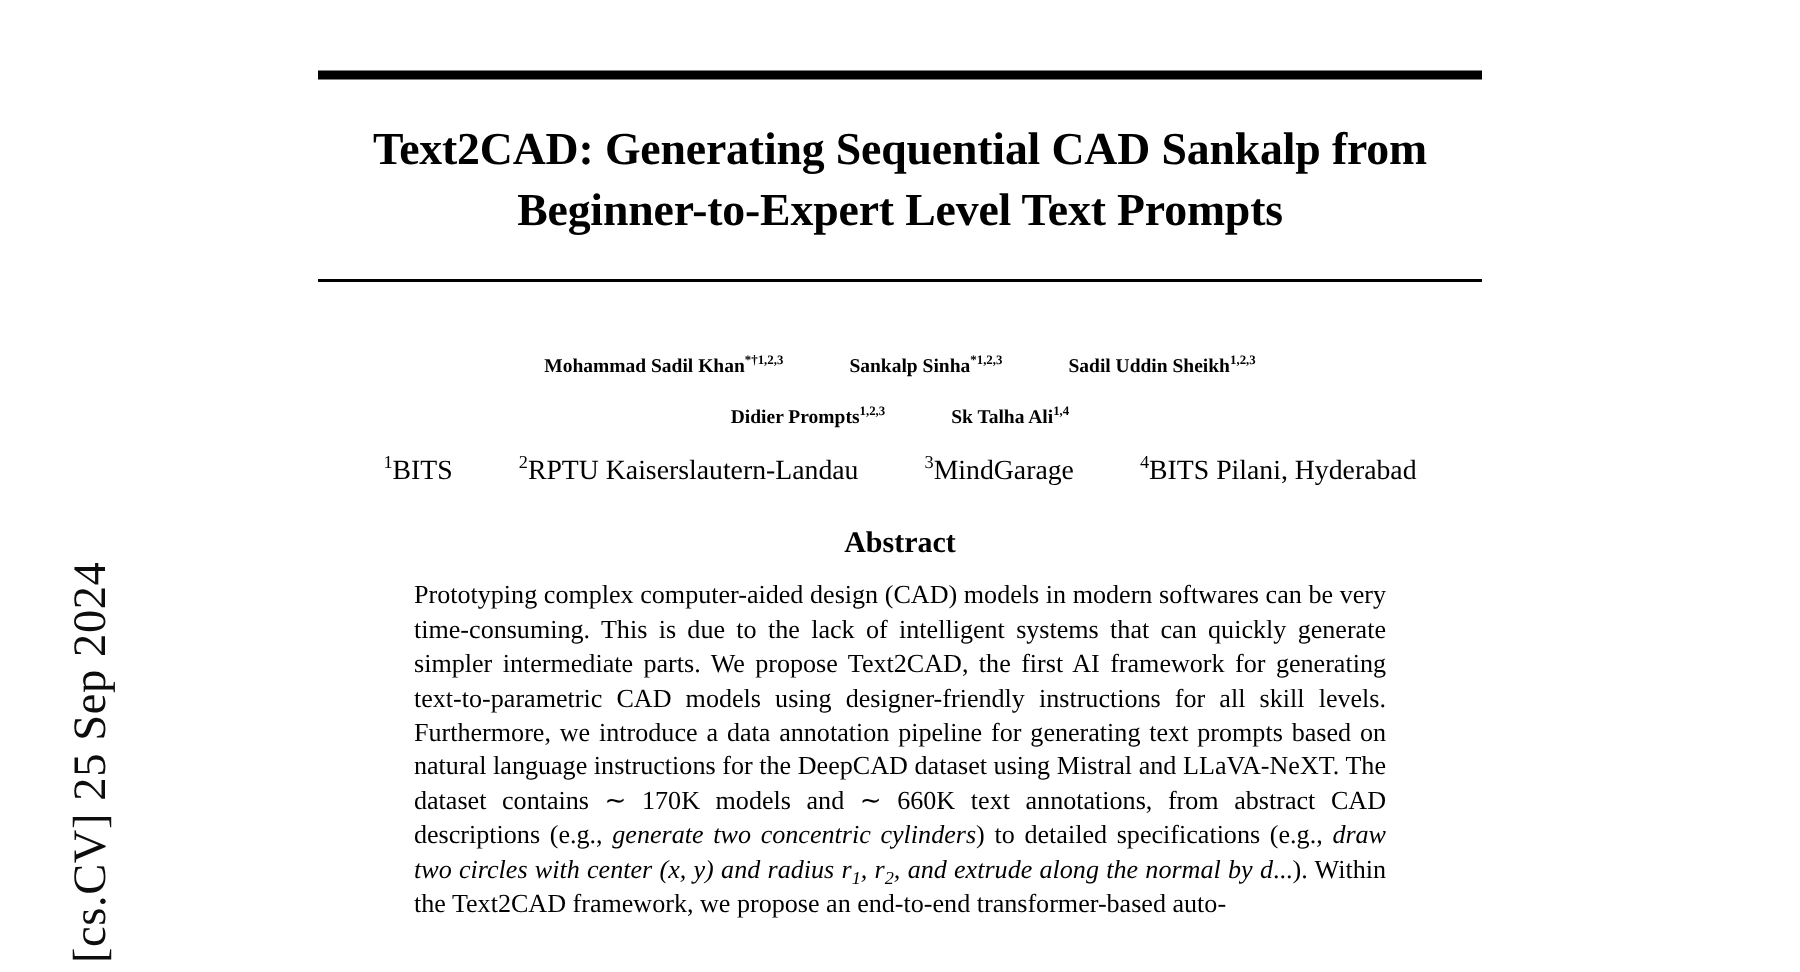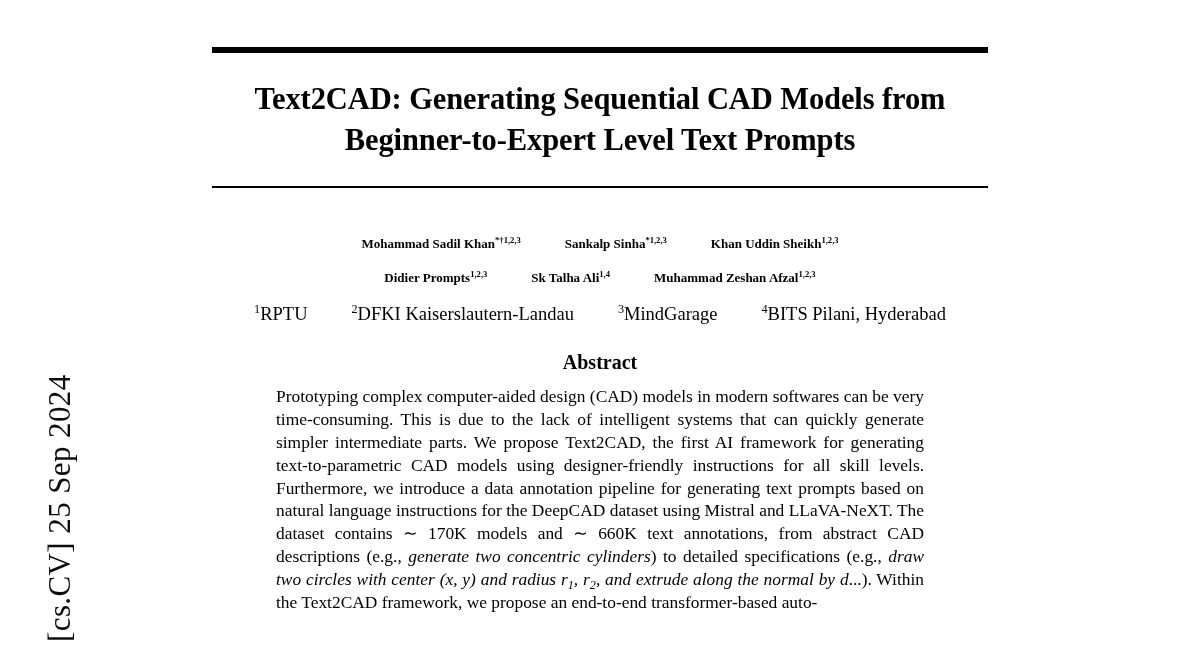--- a/index.html
+++ b/index.html
@@ -138,43 +138,42 @@
 
 <div class="arxiv-stamp">
   <span class="stamp-text">[cs.CV]  25 Sep 2024</span>
 </div>
 
 <div class="page">
 
   <div class="rule-top"></div>
 
   <div class="title">
-    <div>Text2CAD: Generating Sequential CAD Models from</div>
+    <div>Text2CAD: Generating Sequential CAD Sankalp from</div>
     <div>Beginner-to-Expert Level Text Prompts</div>
   </div>
 
   <div class="rule-bottom"></div>
 
   <div class="authors">
 
     <div class="author-row">
       <span class="author"><span>Mohammad Sadil Khan</span><sup>*†1,2,3</sup></span>
       <span class="author"><span>Sankalp Sinha</span><sup>*1,2,3</sup></span>
-      <span class="author"><span>Khan Uddin Sheikh</span><sup>1,2,3</sup></span>
+      <span class="author"><span>Sadil Uddin Sheikh</span><sup>1,2,3</sup></span>
     </div>
 
     <div class="author-row">
       <span class="author"><span>Didier Prompts</span><sup>1,2,3</sup></span>
       <span class="author"><span>Sk Talha Ali</span><sup>1,4</sup></span>
-      <span class="author"><span>Muhammad Zeshan Afzal</span><sup>1,2,3</sup></span>
     </div>
 
     <div class="affils">
-      <span class="affil"><sup>1</sup><span>RPTU</span></span>
-      <span class="affil"><sup>2</sup><span>DFKI Kaiserslautern-Landau</span></span>
+      <span class="affil"><sup>1</sup><span>BITS</span></span>
+      <span class="affil"><sup>2</sup><span>RPTU Kaiserslautern-Landau</span></span>
       <span class="affil"><sup>3</sup><span>MindGarage</span></span>
       <span class="affil"><sup>4</sup><span>BITS Pilani, Hyderabad</span></span>
     </div>
 
   </div>
 
   <div class="abstract-heading">Abstract</div>
 
   <div class="abstract-body">Prototyping complex computer-aided design (CAD) models in modern softwares can be very time-consuming. This is due to the lack of intelligent systems that can quickly generate simpler intermediate parts. We propose Text2CAD, the first AI framework for generating text-to-parametric CAD models using designer-friendly instructions for all skill levels. Furthermore, we introduce a data annotation pipeline for generating text prompts based on natural language instructions for the DeepCAD dataset using Mistral and LLaVA-NeXT. The dataset contains ∼ 170K models and ∼ 660K text annotations, from abstract CAD descriptions (e.g., <i>generate two concentric cylinders</i>) to detailed specifications (e.g., <i>draw two circles with center</i> <span class="mathit">(x, y)</span> <i>and radius</i> <span class="mathit">r<sub>1</sub>, r<sub>2</sub></span><i>, and extrude along the normal by</i> <span class="mathit">d</span>...). Within the Text2CAD framework, we propose an end-to-end transformer-based auto-</div>
 

